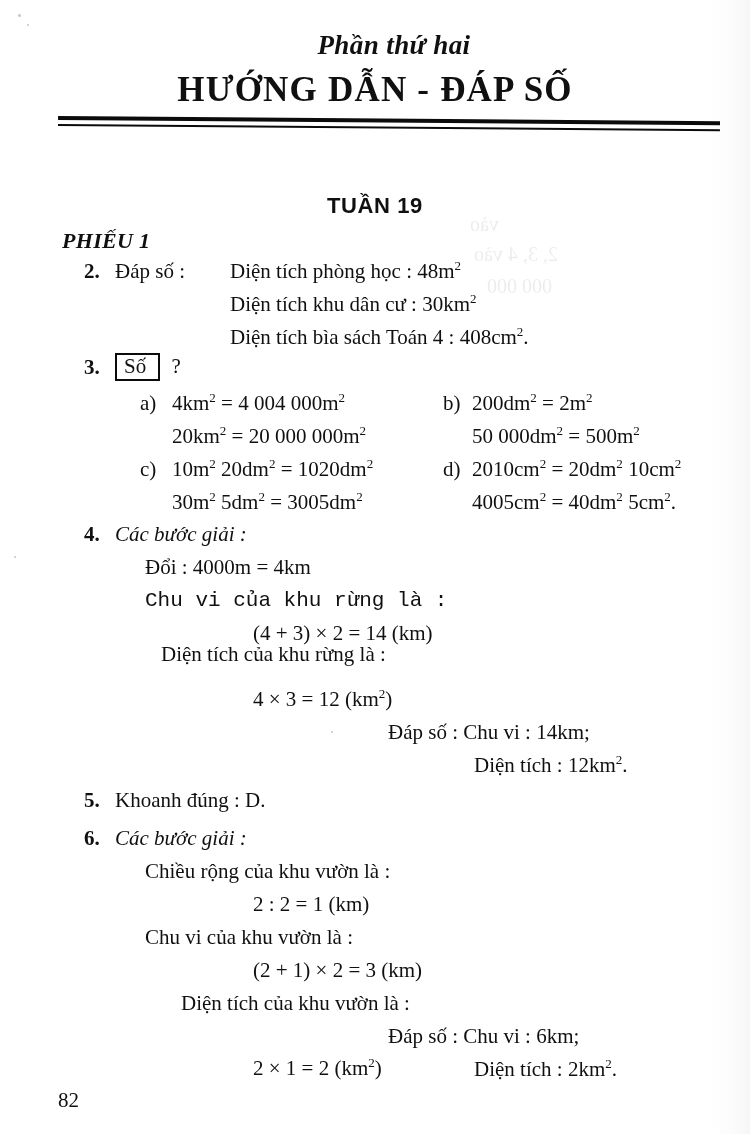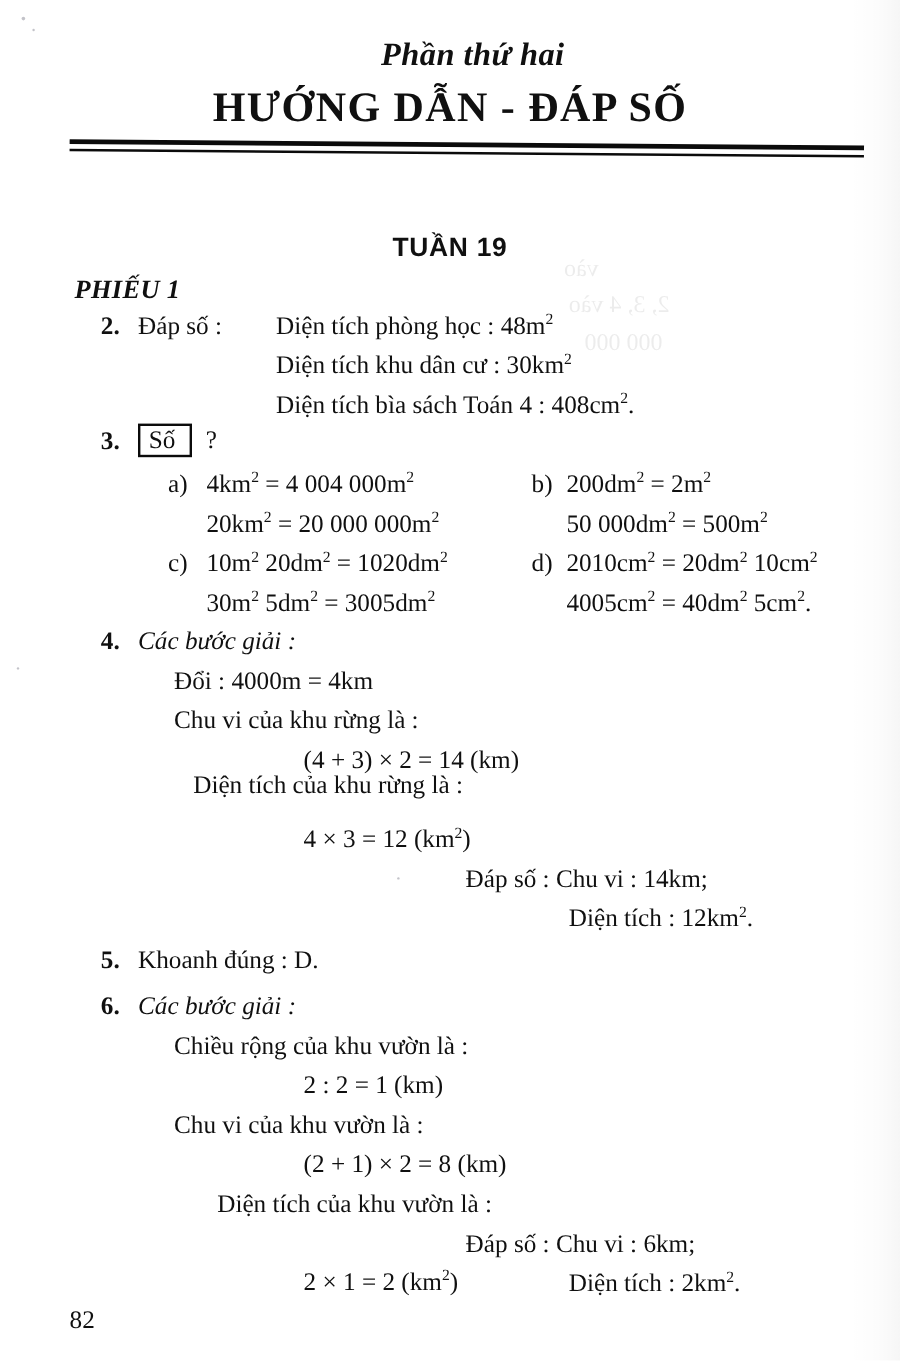--- a/index.html
+++ b/index.html
@@ -217,41 +217,41 @@
     <span>2010cm</span><sup>2</sup><span> = 20dm</span><sup>2</sup><span> 10cm</span><sup>2</sup>
   </div>
   <div class="line" style="left:472px; top:492px;">
     <span>4005cm</span><sup>2</sup><span> = 40dm</span><sup>2</sup><span> 5cm</span><sup>2</sup><span>.</span>
   </div>
 
   <div class="num" style="left:84px; top:524px;">4.</div>
   <div class="line ital" style="left:115px; top:524px;">Các bước giải :</div>
 
   <div class="line" style="left:145px; top:557px;">Đổi : 4000m = 4km</div>
-  <div class="line" style="left:145px; top:590px;">Chu vi của khu rừng là :</div>
+  <div class="line" style="left:145px; top:590px;font-family:Liberation Mono, monospace;">Chu vi của khu rừng là :</div>
   <div class="line" style="left:253px; top:623px;">(4 + 3) × 2 = 14 (km)</div>
   <div class="line" style="left:145px; top:644px;margin-left:16px;">Diện tích của khu rừng là :</div>
   <div class="line" style="left:253px; top:689px;">
     <span>4 × 3 = 12 (km</span><sup>2</sup><span>)</span>
   </div>
   <div class="line" style="left:388px; top:722px;">Đáp số : Chu vi : 14km;</div>
   <div class="line" style="left:474px; top:755px;">
     <span>Diện tích : 12km</span><sup>2</sup><span>.</span>
   </div>
 
   <div class="num" style="left:84px; top:790px;">5.</div>
   <div class="line" style="left:115px; top:790px;">Khoanh đúng : D.</div>
 
   <div class="num" style="left:84px; top:828px;">6.</div>
   <div class="line ital" style="left:115px; top:828px;">Các bước giải :</div>
 
   <div class="line" style="left:145px; top:861px;">Chiều rộng của khu vườn là :</div>
   <div class="line" style="left:253px; top:894px;">2 : 2 = 1 (km)</div>
   <div class="line" style="left:145px; top:927px;">Chu vi của khu vườn là :</div>
-  <div class="line" style="left:253px; top:960px;">(2 + 1) × 2 = 8 (km)</div>
+  <div class="line" style="left:253px; top:960px;">(2 + 1) × 2 = 3 (km)</div>
   <div class="line" style="left:145px; top:993px;margin-left:36px;">Diện tích của khu vườn là :</div>
   <div class="line" style="left:253px; top:1026px;margin-top:32px;">
     <span>2 × 1 = 2 (km</span><sup>2</sup><span>)</span>
   </div>
   <div class="line" style="left:388px; top:1026px;">Đáp số : Chu vi : 6km;</div>
   <div class="line" style="left:474px; top:1059px;">
     <span>Diện tích : 2km</span><sup>2</sup><span>.</span>
   </div>
 
   <div class="pageno">82</div>

